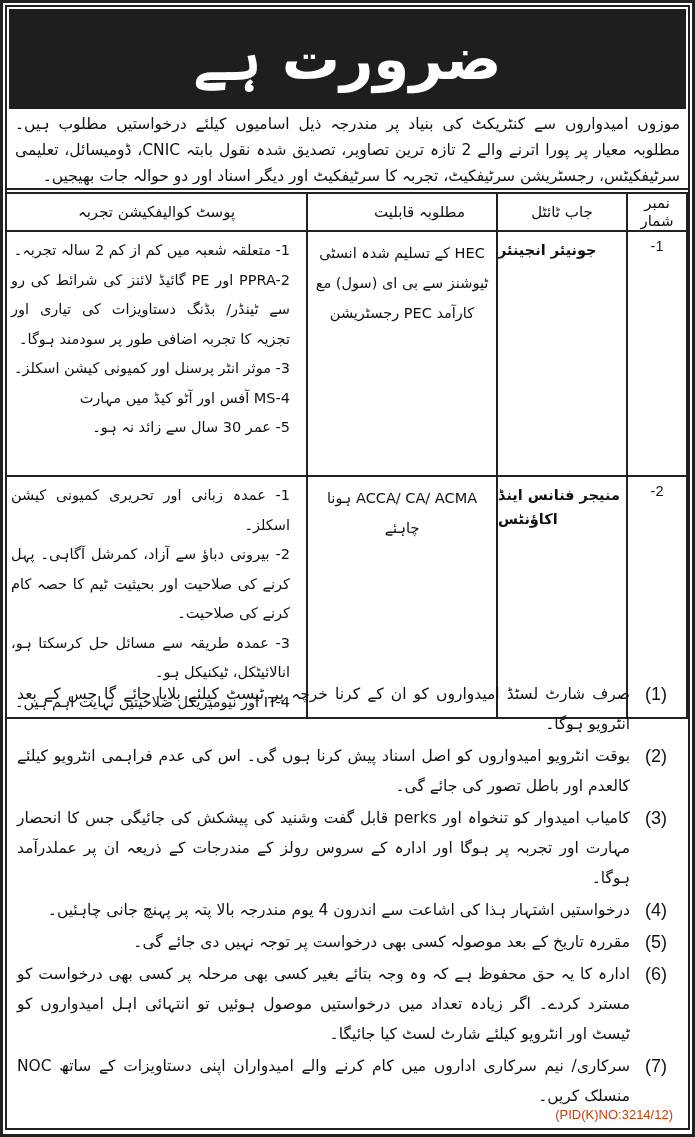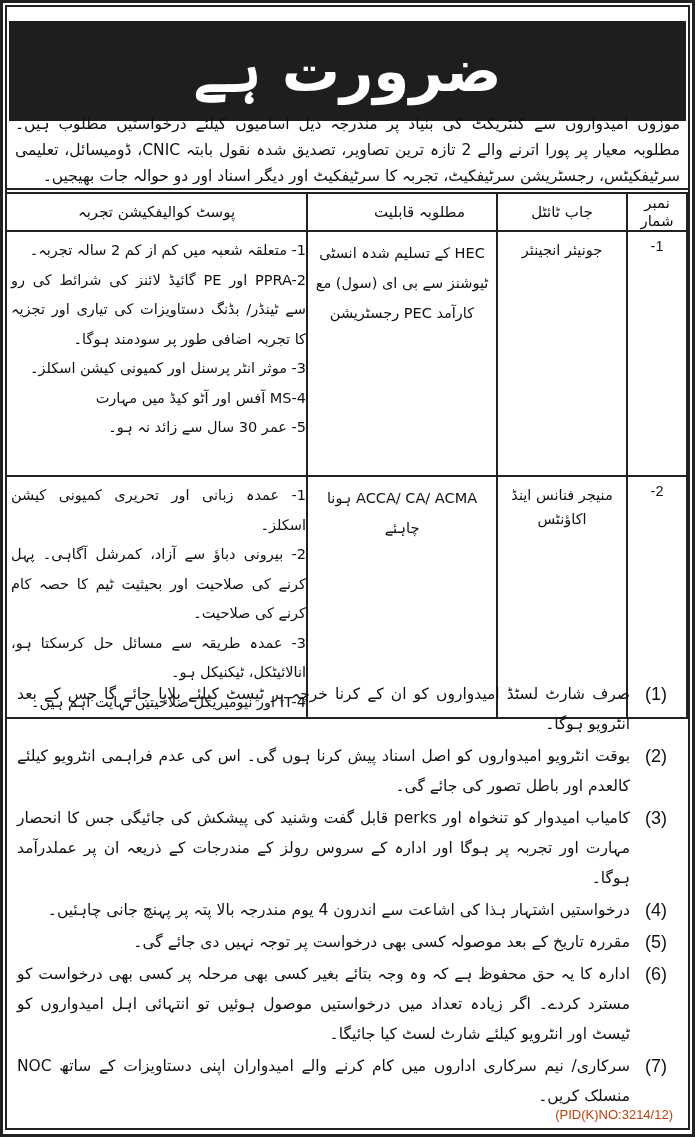--- a/index.html
+++ b/index.html
@@ -9,21 +9,21 @@
   .frame-outer {
     position: absolute; left: 0; top: 0; width: 695px; height: 1137px;
     border: 3px solid #222;
   }
   .frame-inner {
     position: absolute; left: 5px; top: 5px; width: 685px; height: 1125px;
     border: 2px solid #222;
     direction: rtl;
   }
   .banner {
-    position: absolute; left: 2px; right: 2px; top: 14px; height: 100px;
+    position: absolute; left: 2px; right: 2px; top: 2px; height: 100px;
     background: #1e1e1e;
     display: flex; align-items: center; justify-content: center;
   }
   .banner-title {
     color: #ffffff; font-family: "DejaVu Sans", sans-serif; font-weight: bold;
     font-size: 58px; letter-spacing: 2px; line-height: 1;
   }
   .intro {
     position: absolute; left: 6px; right: 6px; top: 104px; height: 78px;
     font-size: 15.5px; line-height: 26px; text-align: justify; text-align-last: right;
@@ -39,27 +39,27 @@
     table-layout: fixed;
   }
   table.jobs th, table.jobs td {
     border: 2px solid #222; vertical-align: top; font-size: 14.5px;
   }
   table.jobs th {
     height: 33px; font-weight: normal; text-align: center; vertical-align: middle;
     font-size: 15px;
   }
   .c-serial { width: 60px; text-align: center; }
-  .c-title  { width: 130px; text-align: center; }
+  .c-title  { width: 130px; text-align: left; font-weight: bold; }
   .c-qual   { width: 190px; text-align: center; padding-left: 35px; }
   .c-exp    { width: 301px; text-align: right; }
   td.c-serial { font-family: "Liberation Sans", sans-serif; font-size: 19px; padding-top: 6px; direction: ltr; }
   td.c-title { padding-top: 6px; line-height: 24px; }
   td.c-qual { padding: 6px 6px 0; line-height: 30px; font-size: 15.5px; }
-  td.c-exp { padding: 4px 0 0 4px; line-height: 29.5px; font-size: 15px; text-align: justify; text-align-last: right; }
+  td.c-exp { padding: 4px 16px 0 4px; line-height: 29.5px; font-size: 15px; text-align: justify; text-align-last: right; }
   .row1 td { height: 245px; }
   .row2 td { height: 205px; }
   .exp-item { display: block; }
 
   .notes {
     position: absolute; left: 6px; right: 6px; top: 672px; direction: rtl;
   }
   .note {
     display: flex; flex-direction: row; align-items: flex-start;
     font-size: 15.5px; line-height: 30px;

